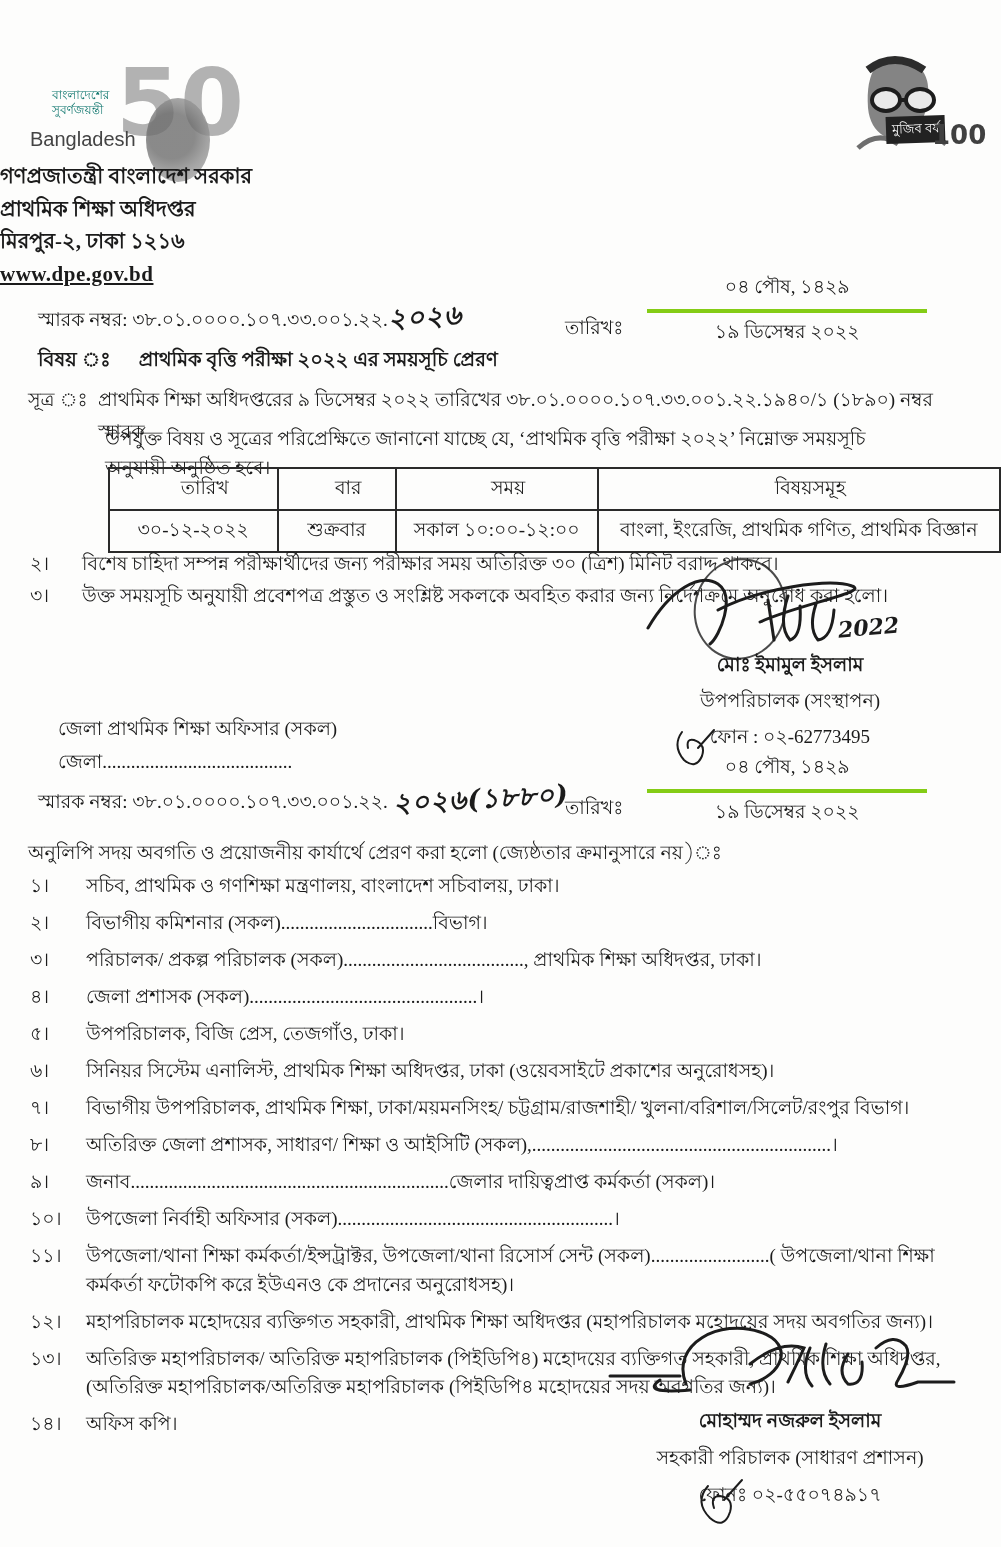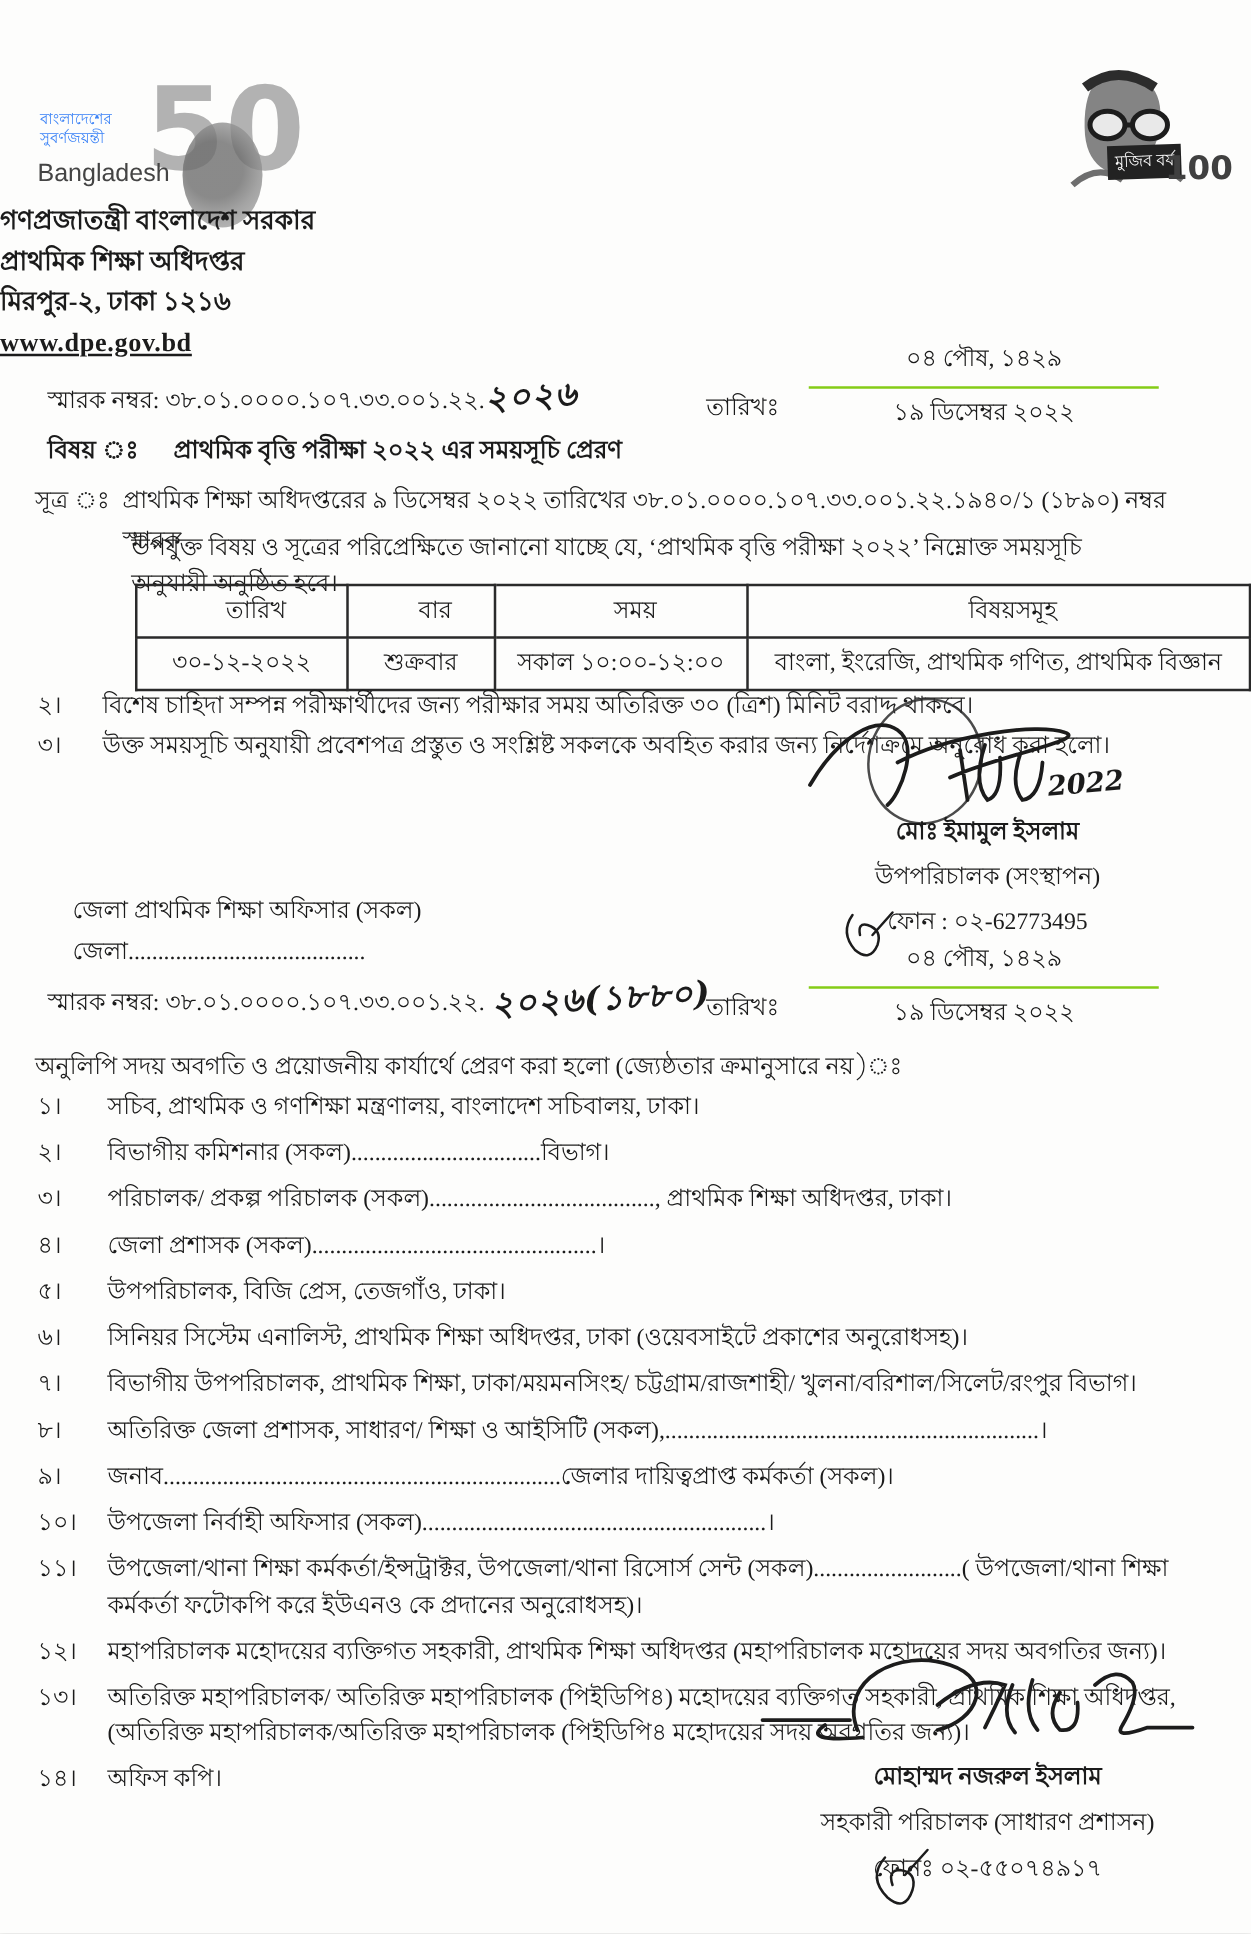--- a/index.html
+++ b/index.html
@@ -16,38 +16,38 @@
   }
   .abs{position:absolute;}
 
   
   .gov-header{left:0;right:60px;top:160px;line-height:1.55;}
   .gov-header .h-line{font-weight:700;font-size:21px;}
   .gov-header .site{font-weight:700;font-size:21px;text-decoration:underline;letter-spacing:.5px;}
 
   
   .logo-left{left:28px;top:50px;width:170px;height:135px;}
-  .logo-left .bn-small{font-size:12px;line-height:1.25;color:#3b82f6;position:absolute;left:4px;top:38px;}
+  .logo-left .bn-small{font-size:12px;line-height:1.25;color:#0f766e;position:absolute;left:24px;top:38px;}
   .logo-left .bd-word{position:absolute;left:2px;top:78px;font-size:20px;color:#444;font-family:"Liberation Sans",sans-serif;}
   .logo-left .fifty{position:absolute;left:88px;top:8px;font-size:92px;font-weight:700;color:#9a9a9a;opacity:.75;font-family:"DejaVu Sans",sans-serif;line-height:1;}
   .logo-left .blob{position:absolute;left:118px;top:48px;width:64px;height:84px;border-radius:50%;background:radial-gradient(circle at 40% 45%, #6d6d6d 0 38%, #8d8d8d 60%, #b5b5b5 100%);opacity:.8;}
   .logo-right{left:828px;top:48px;width:150px;height:135px;}
   .logo-right svg{width:100%;height:100%;}
   .logo-right .mujib-label{position:absolute;left:58px;top:68px;background:#222;color:#fff;font-size:13px;padding:3px 6px;transform:rotate(-2deg);}
   .logo-right .hundred{position:absolute;left:104px;top:72px;font-size:26px;font-weight:700;color:#404040;font-family:"DejaVu Sans",sans-serif;}
 
   
   .memo-row1{left:38px;top:296px;font-size:19px;}
   .memo-row2{left:38px;top:778px;font-size:19px;}
   .hand{font-family:"DejaVu Serif",serif;font-style:italic;font-weight:700;}
   .hand-big{font-size:27px;letter-spacing:1px;display:inline-block;transform:rotate(-3deg);}
   .date-block{display:flex;align-items:flex-end;gap:24px;}
   .date-label{padding-bottom:4px;}
   .frac{text-align:center;min-width:280px;}
-  .frac .top{padding:0 10px 5px;border-bottom:2px solid #84cc16;}
+  .frac .top{padding:0 10px 5px;border-bottom:4px solid #84cc16;}
   .frac .bot{padding-top:4px;}
   .date1{left:565px;top:272px;}
   .date2{left:565px;top:752px;}
 
   .subject-row{left:38px;top:345px;font-weight:700;font-size:19.5px;}
   .subject-row .lbl{margin-right:28px;}
   .ref-row{left:28px;top:385px;display:flex;}
   .ref-row .lbl{width:70px;}
   .body-para{left:105px;top:424px;width:800px;line-height:1.55;}
 

